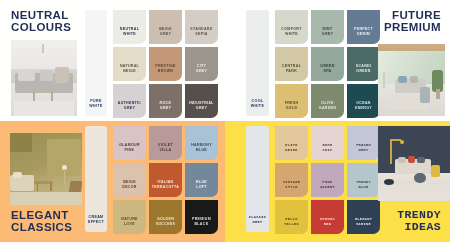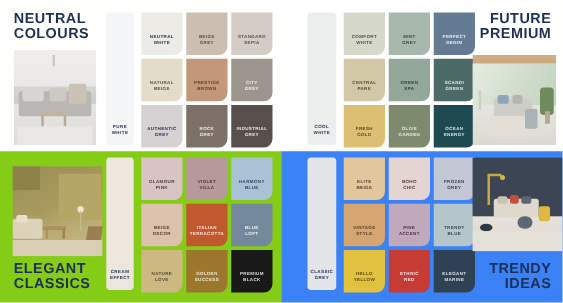--- a/index.html
+++ b/index.html
@@ -10,22 +10,22 @@
     overflow:hidden;
   }
   .sheet{
     width:450px;height:242px;
     display:grid;
     grid-template-columns:225px 225px;
     grid-template-rows:121px 121px;
   }
   .panel{position:relative;background:#fffffe;overflow:hidden;}
   .panel.tr{background:#ffffff;}
-  .panel.bl{background:#84cc16;padding-left:23px;}
-  .panel.br{background:#3b82f6;}
+  .panel.bl{background:#fdba74;padding-left:23px;}
+  .panel.br{background:#fde047;font-family:Liberation Mono, monospace;}
 
   
   .heading{
     position:absolute;
     font-weight:bold;
     color:#1f2e54;
     letter-spacing:.4px;
     line-height:1.06;
     font-size:11.5px;
     white-space:pre-line;

